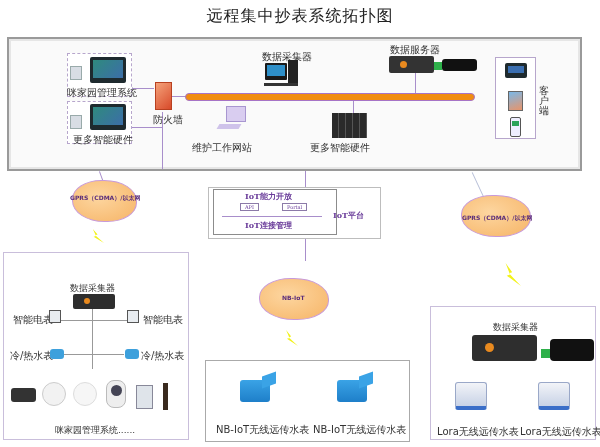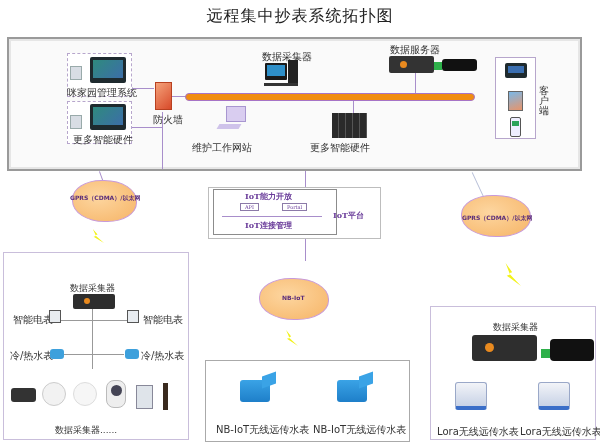--- a/index.html
+++ b/index.html
@@ -133,21 +133,21 @@
 <div class="abs lbl" style="left:141px;top:349px;">冷/热水表</div>
 
 <div class="abs" style="left:11px;top:388px;width:25px;height:14px;background:#333;border-radius:3px;"></div>
 <div class="abs" style="left:42px;top:382px;width:24px;height:24px;border-radius:50%;background:#f2f2f2;border:1px solid #ccc;"></div>
 <div class="abs" style="left:73px;top:382px;width:24px;height:24px;border-radius:50%;background:#f6f6f6;border:1px solid #ddd;"></div>
 <div class="abs" style="left:106px;top:380px;width:20px;height:28px;border-radius:8px;background:#eee;border:1px solid #bbb;">
     <div style="position:absolute;left:4px;top:4px;width:11px;height:11px;border-radius:50%;background:#445;"></div>
   </div>
 <div class="abs" style="left:136px;top:385px;width:17px;height:24px;background:#dfe4ea;border:1px solid #889;"></div>
 <div class="abs" style="left:163px;top:383px;width:5px;height:27px;background:#3a2a1e;"></div>
-<div class="abs lbl" style="left:55px;top:424px;font-size:9px;">数据采集器......</div>
+<div class="abs lbl" style="left:55px;top:424px;font-size:9px;">咪家园管理系统......</div>
 
 <div class="abs section" style="left:205px;top:360px;width:205px;height:82px;border-color:#aaa;"></div>
 <div class="abs meter-blue" style="left:240px;top:380px;width:30px;height:22px;"></div>
 <div class="abs" style="left:262px;top:374px;width:14px;height:12px;background:#3aa3e6;transform:skewY(-20deg);"></div>
 <div class="abs lbl" style="left:216px;top:423px;">NB-IoT无线远传水表</div>
 <div class="abs meter-blue" style="left:337px;top:380px;width:30px;height:22px;"></div>
 <div class="abs" style="left:359px;top:374px;width:14px;height:12px;background:#3aa3e6;transform:skewY(-20deg);"></div>
 <div class="abs lbl" style="left:313px;top:423px;">NB-IoT无线远传水表</div>
 
 <div class="abs section" style="left:430px;top:306px;width:166px;height:134px;"></div>

